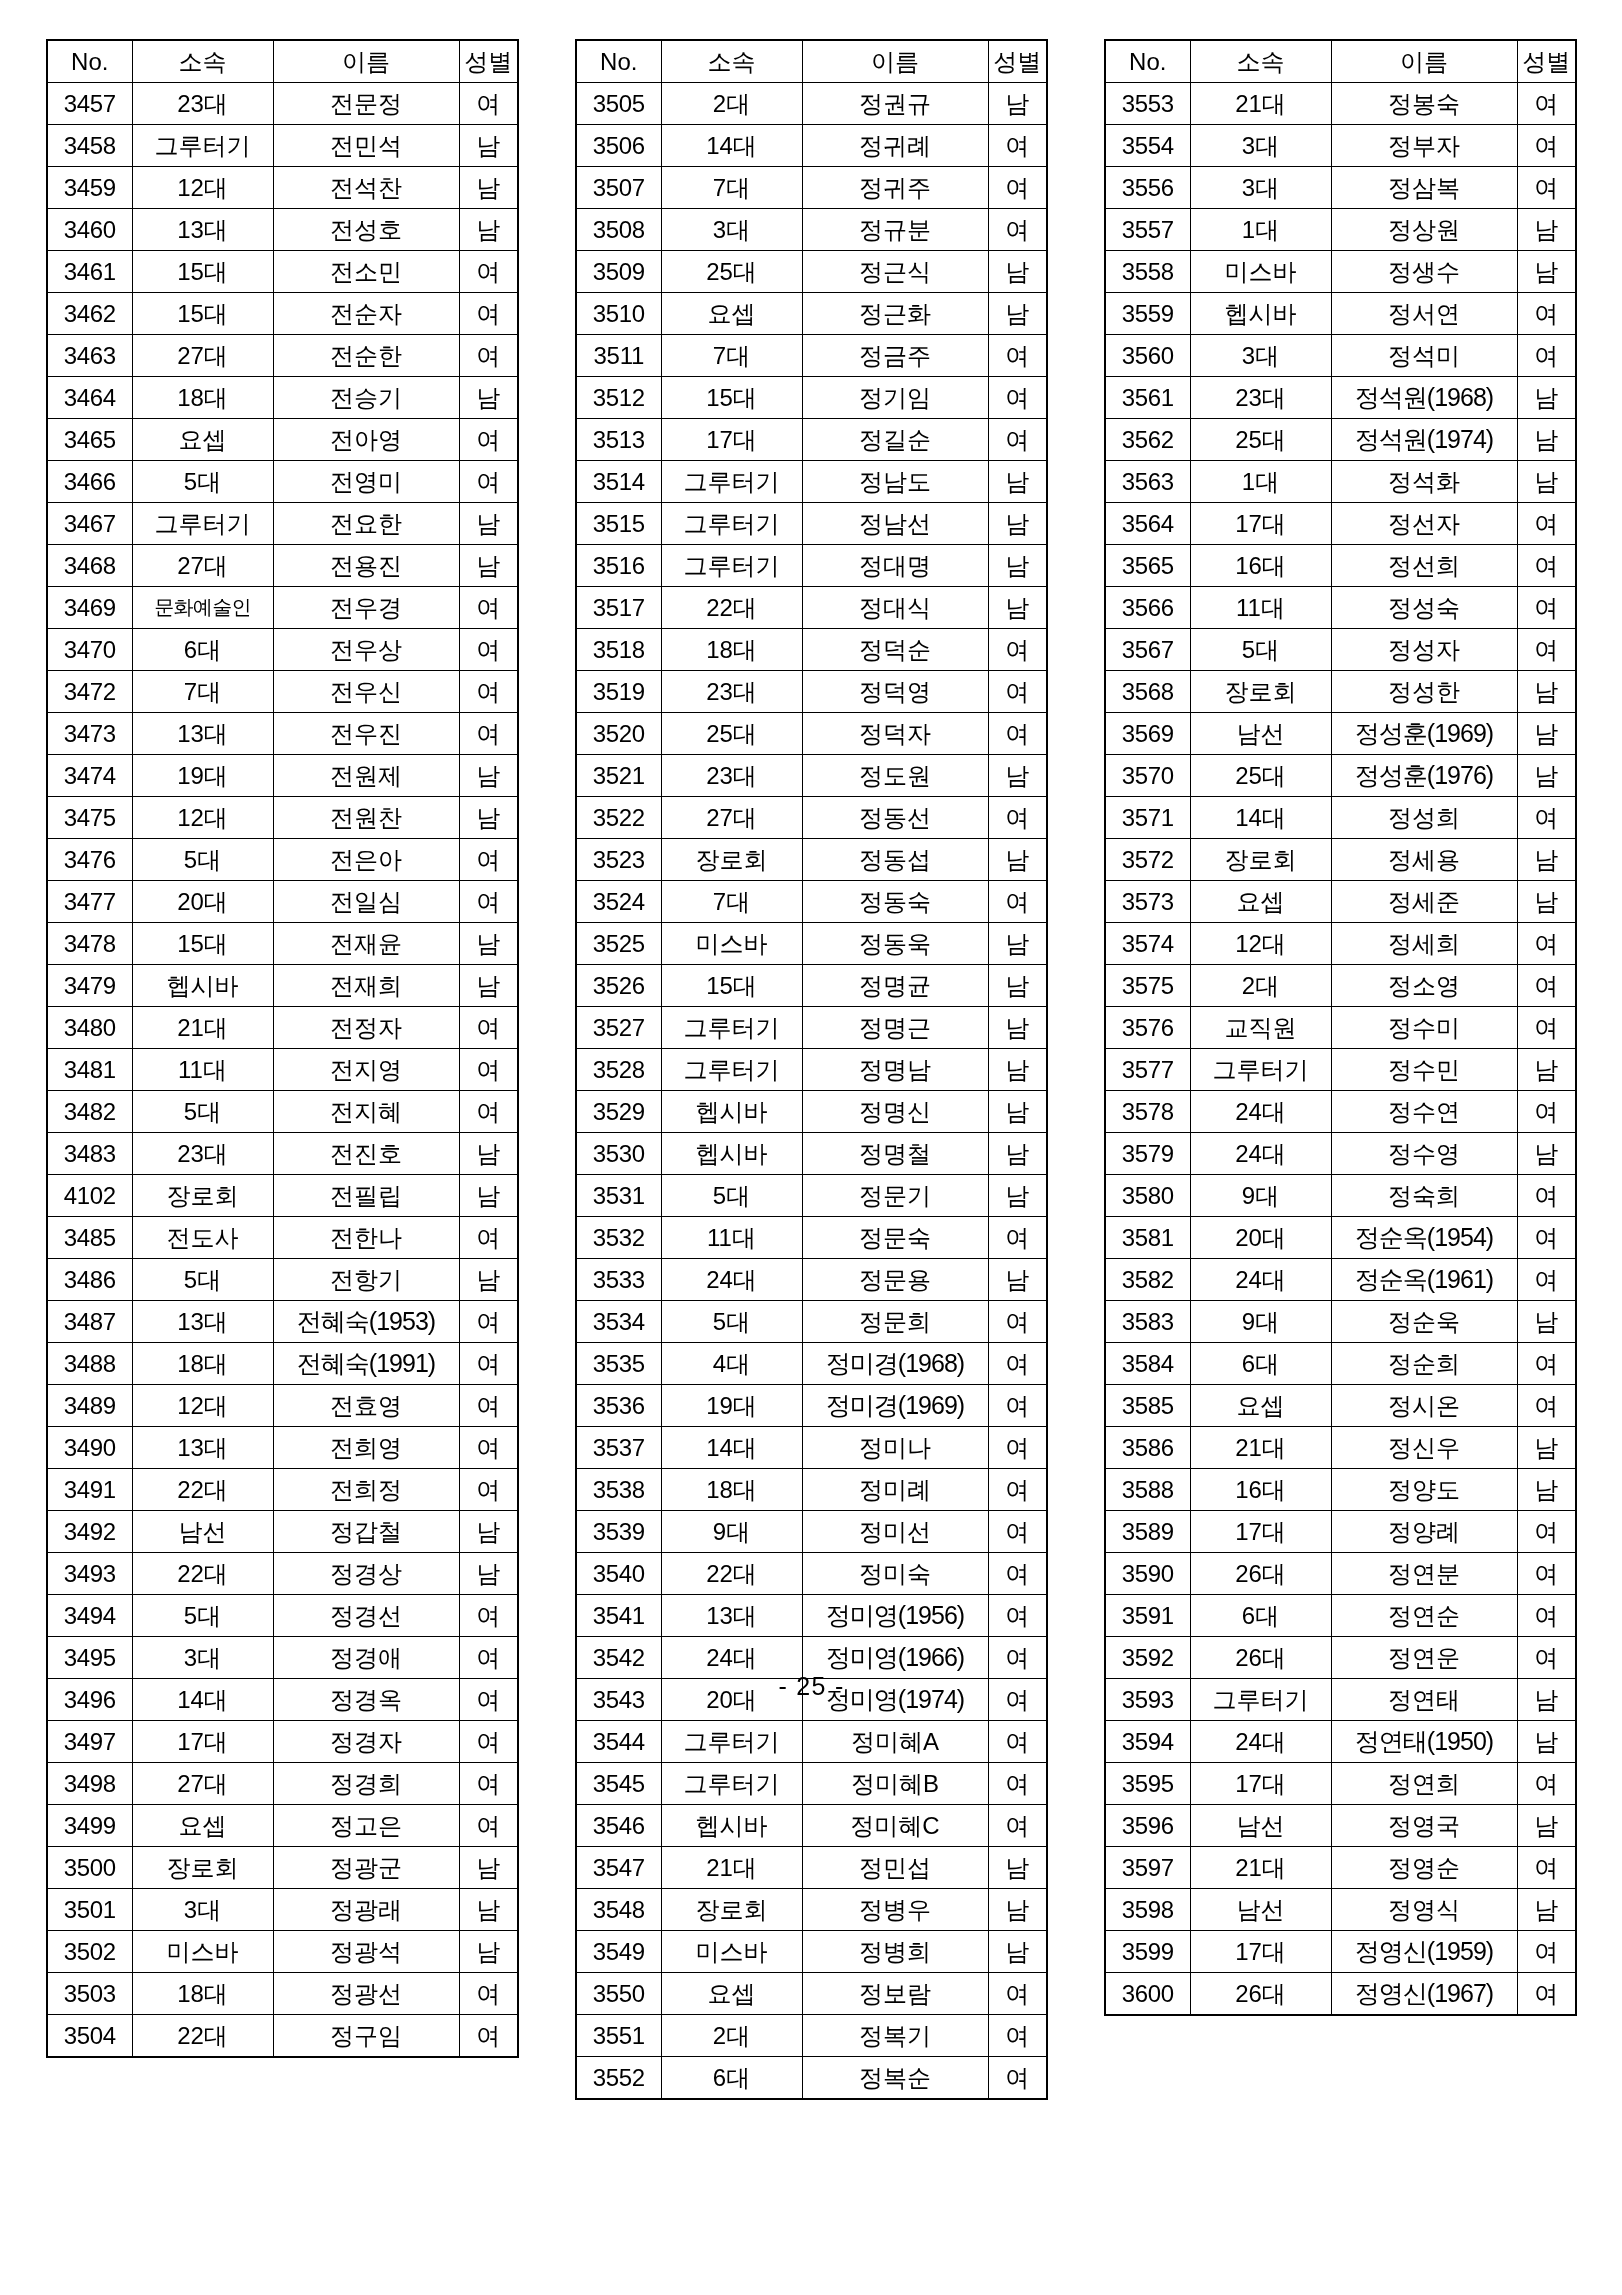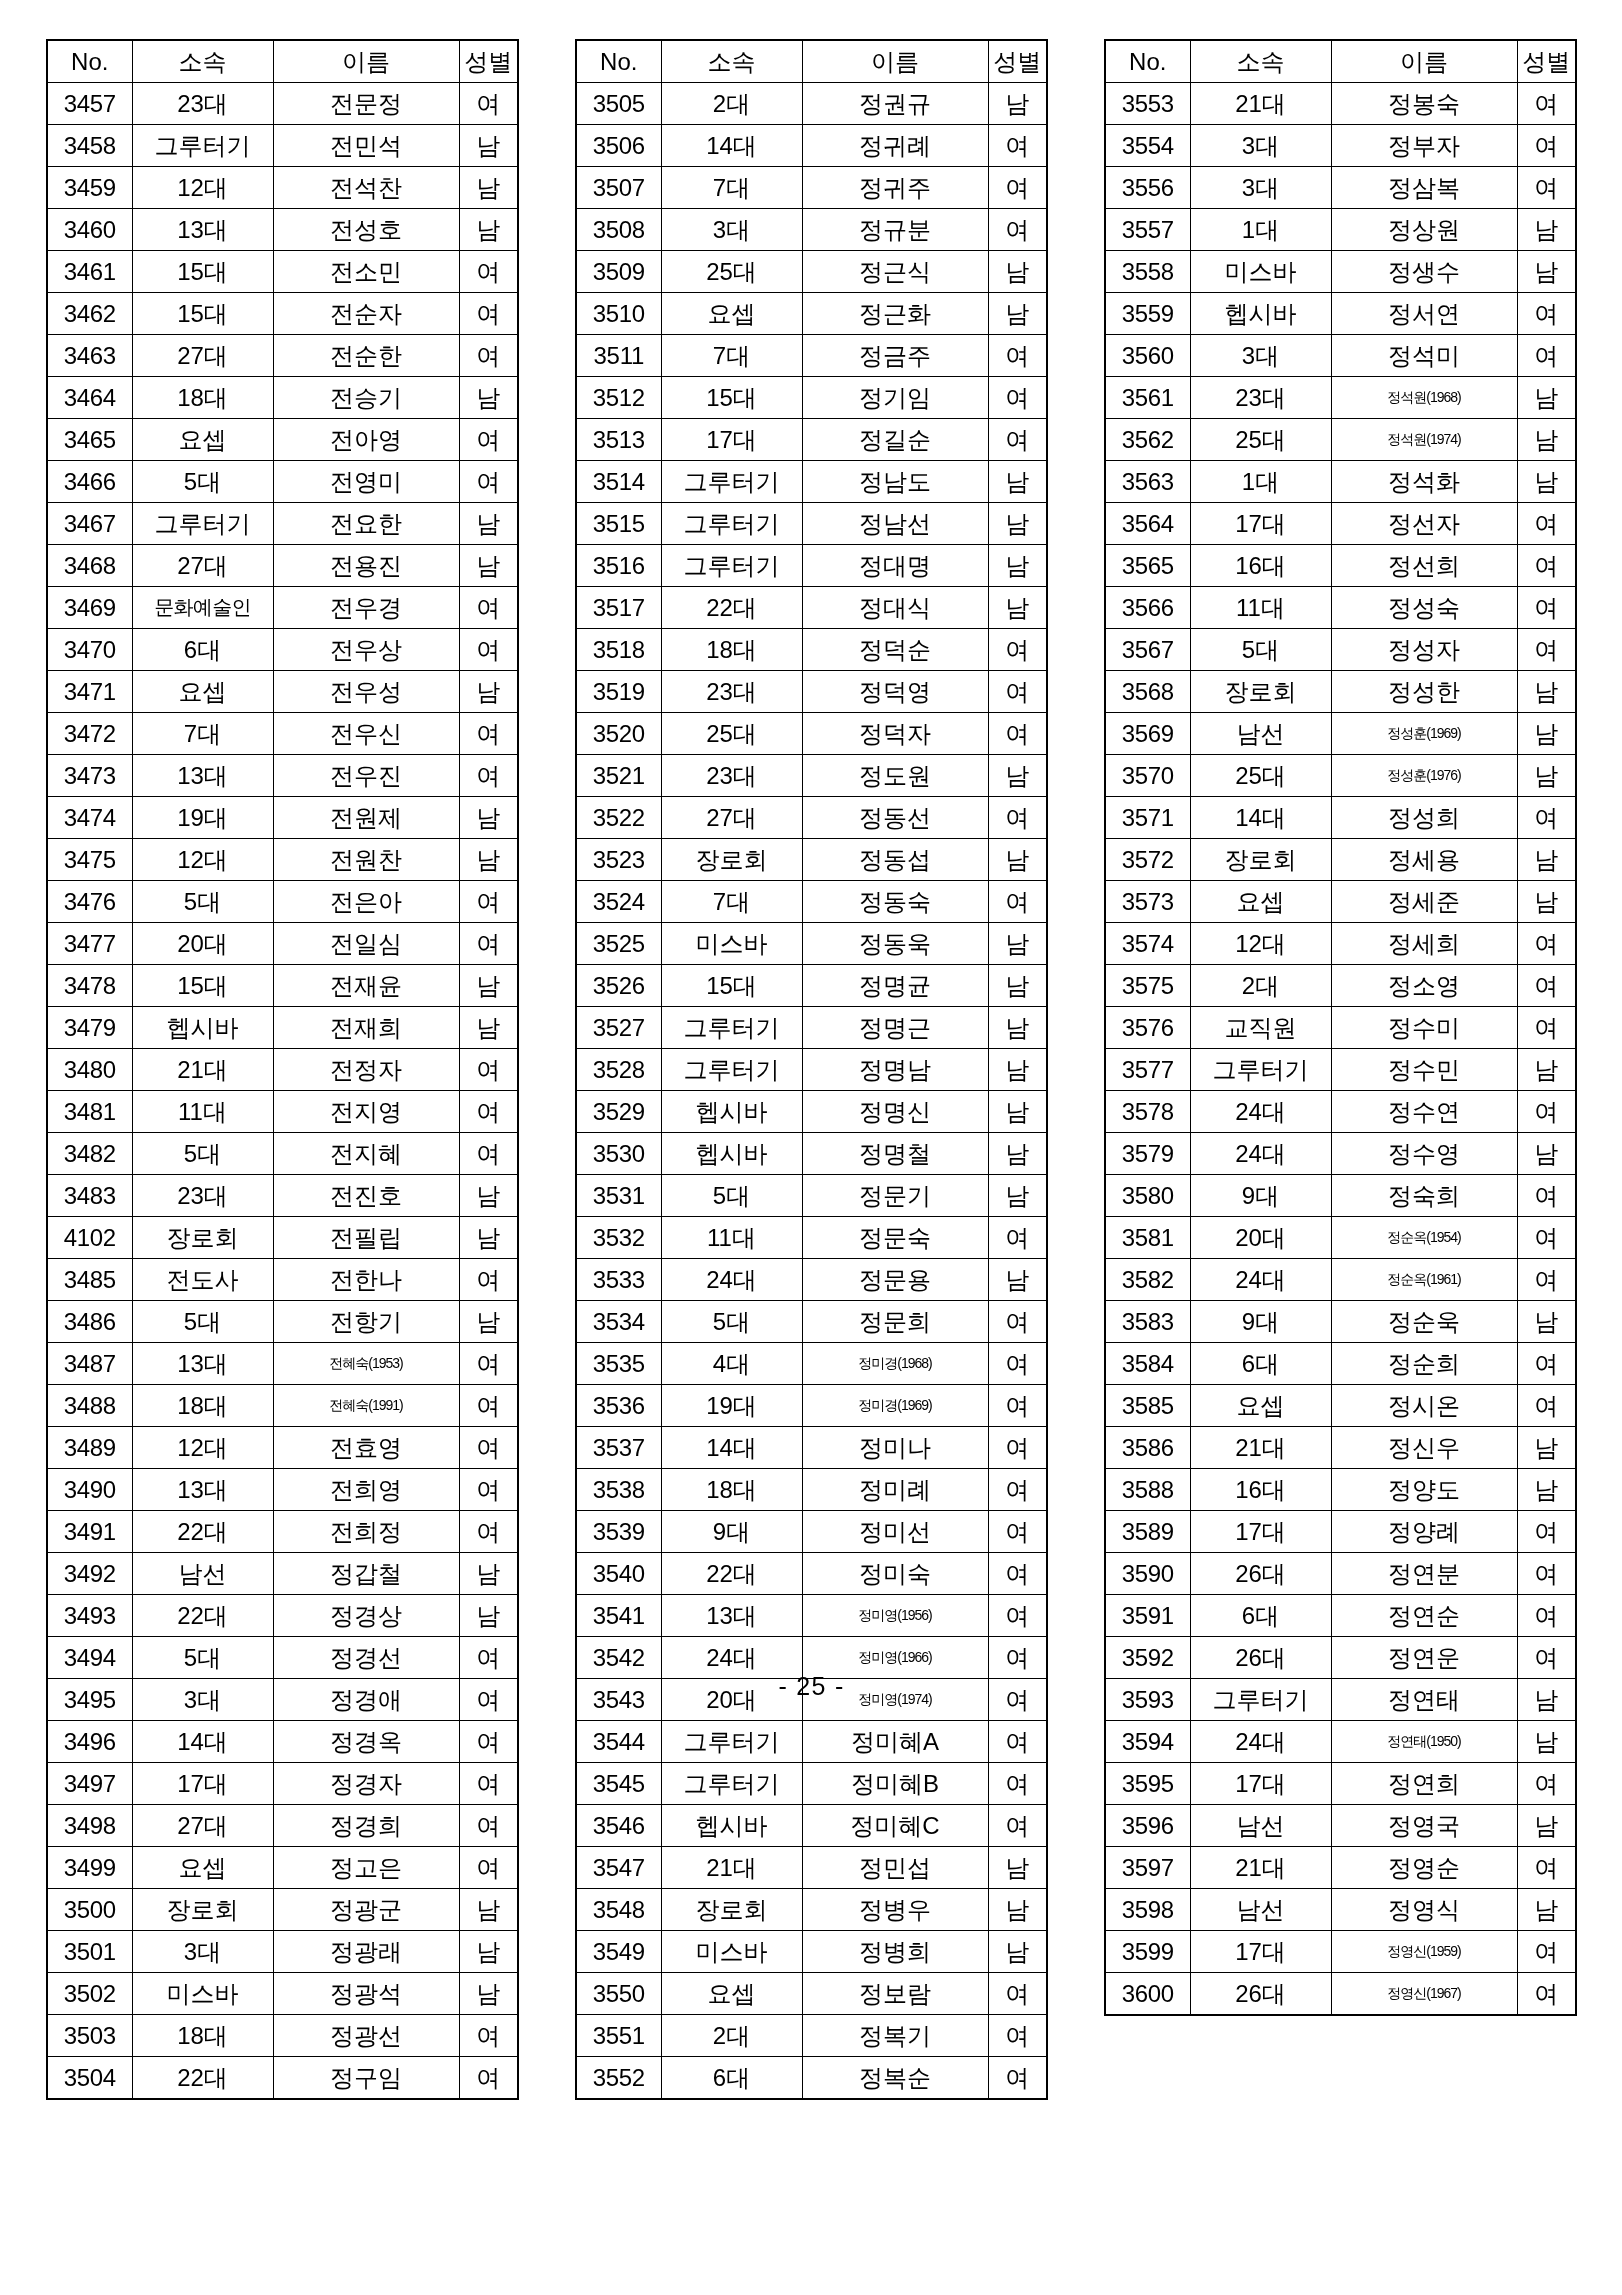--- a/index.html
+++ b/index.html
@@ -61,21 +61,21 @@
   col.c-name  { width: 186px; }
   col.c-sex   { width: 59px; }
 
   td.no   { font-size: 25.5px; letter-spacing: -0.3px; }
   td.aff  { font-size: 24px; }
   td.name { font-size: 25px; }
   td.sex  { font-size: 24px; }
 
   
   td.aff.long  { font-size: 20px; letter-spacing: -0.7px; }
-  td.name.long { font-size: 14px; letter-spacing: -1px; }
+  td.name.long { font-size: 25px; letter-spacing: -1px; }
 
   #footer {
     position: absolute;
     left: 0;
     right: 0;
     bottom: 22px;
     text-align: center;
     font-size: 25px;
     letter-spacing: 1.3px;
   }
@@ -180,26 +180,20 @@
               <td class="name">전우경</td>
               <td class="sex">여</td>
             </tr>
             <tr>
               <td class="no">3470</td>
               <td class="aff">6대</td>
               <td class="name">전우상</td>
               <td class="sex">여</td>
             </tr>
             <tr>
-              <td class="no">3471</td>
-              <td class="aff">요셉</td>
-              <td class="name">전우성</td>
-              <td class="sex">남</td>
-            </tr>
-            <tr>
               <td class="no">3472</td>
               <td class="aff">7대</td>
               <td class="name">전우신</td>
               <td class="sex">여</td>
             </tr>
             <tr>
               <td class="no">3473</td>
               <td class="aff">13대</td>
               <td class="name">전우진</td>
               <td class="sex">여</td>

